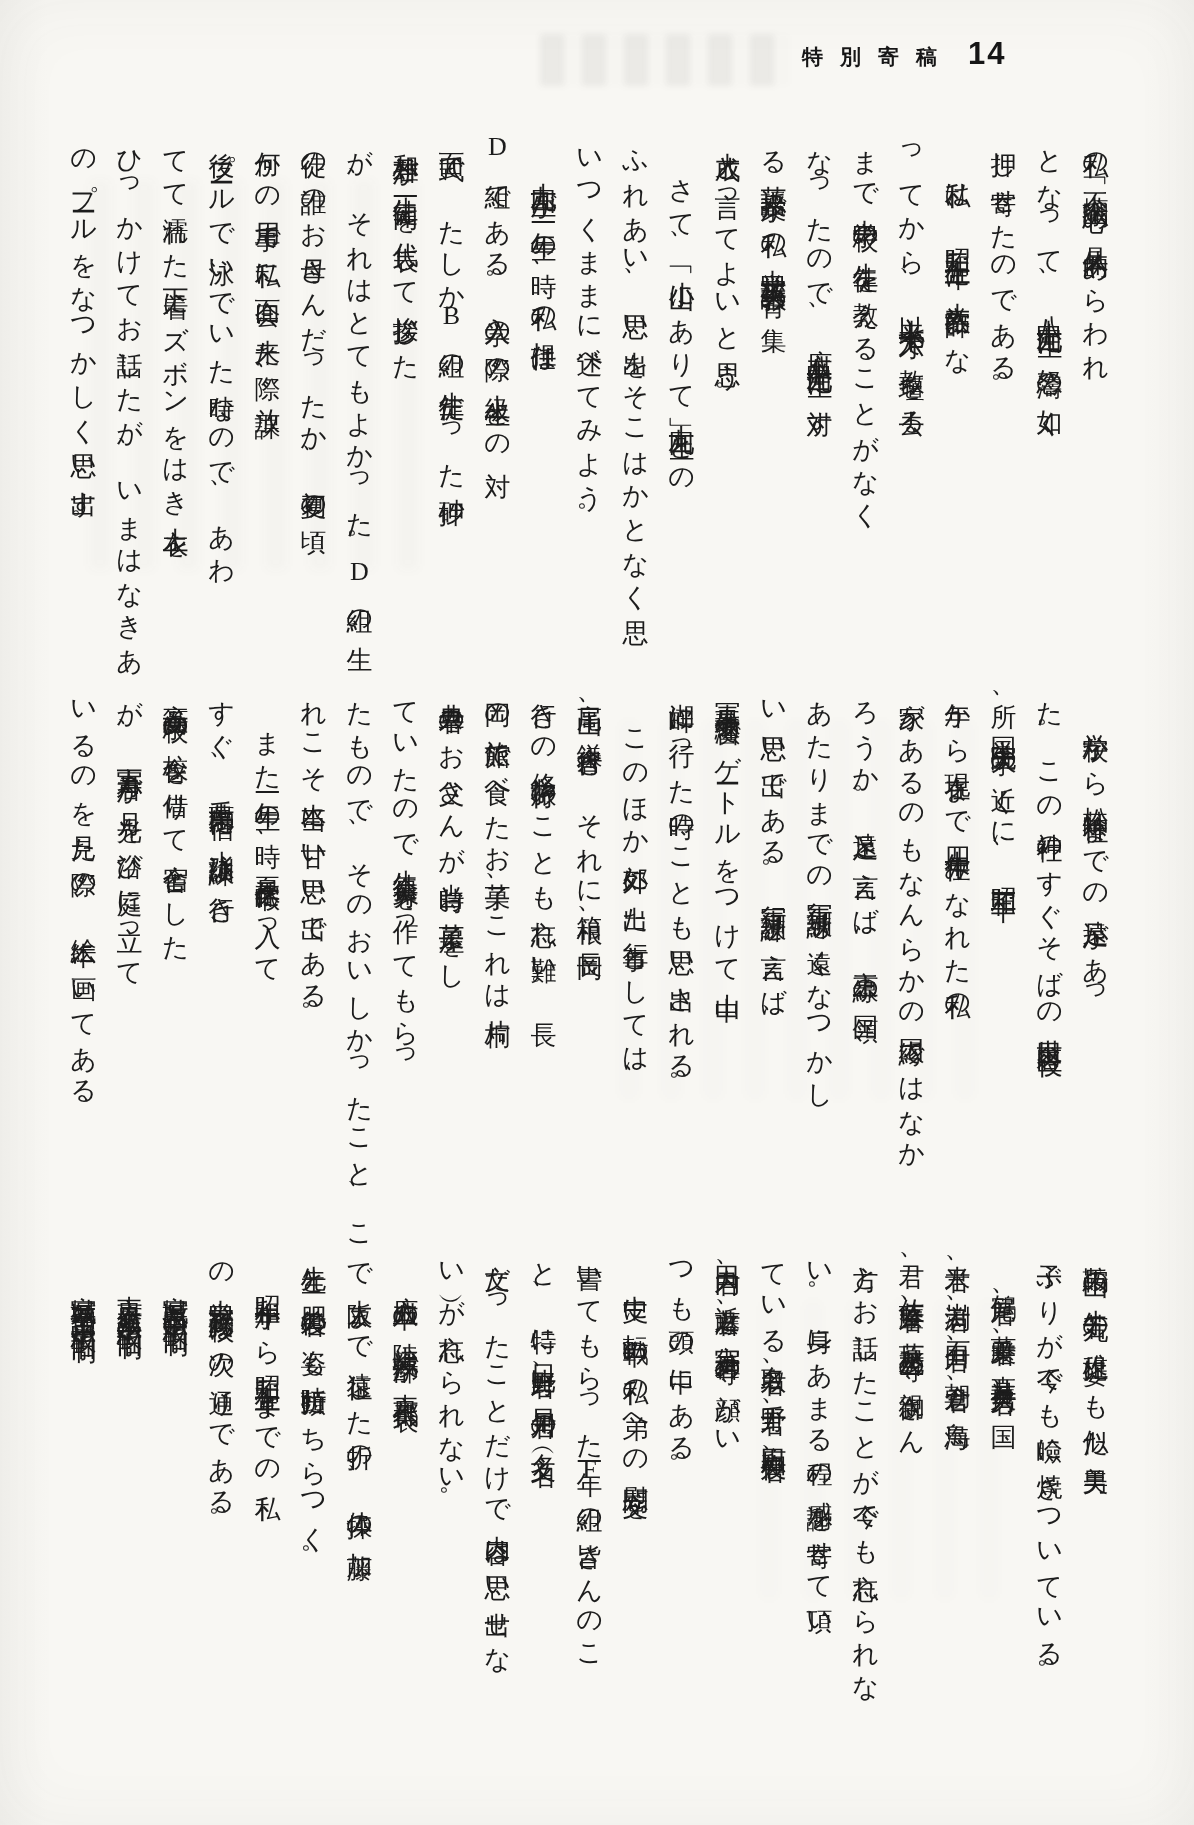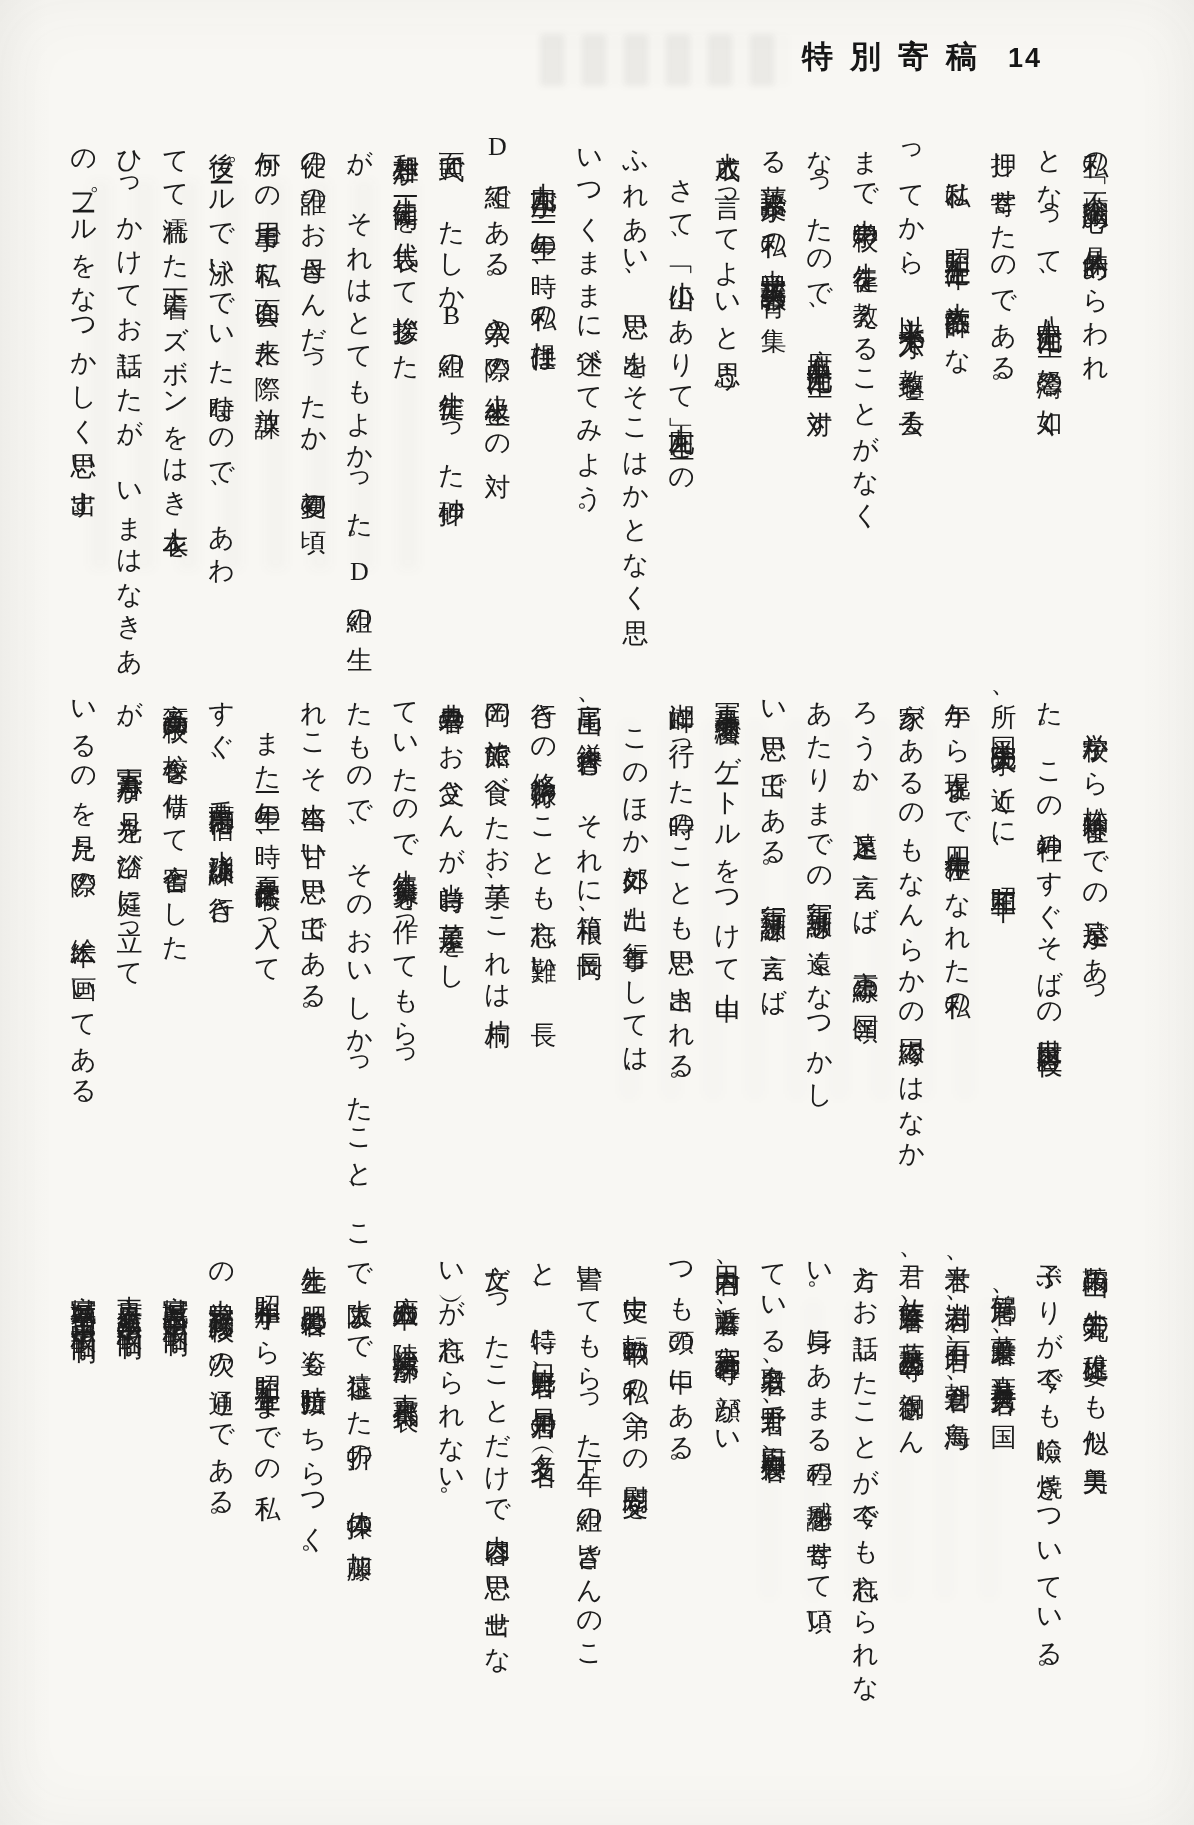--- a/index.html
+++ b/index.html
@@ -24,26 +24,26 @@
     position: absolute;
     top: 36px;
     left: 802px;
     white-space: nowrap;
     font-family: "Liberation Sans", "DejaVu Sans", sans-serif;
     color: #161616;
     display: flex;
     align-items: baseline;
   }
   .section-title {
-    font-size: 31px;
+    font-size: 21px;
     font-weight: 700;
     letter-spacing: 17px;
   }
   .page-number {
-    font-size: 27px;
+    font-size: 31px;
     font-weight: 600;
     margin-left: 14px;
     letter-spacing: 2px;
   }
   
   .band {
     position: absolute;
     left: 60px;
     width: 1058px;
     height: 540px;

